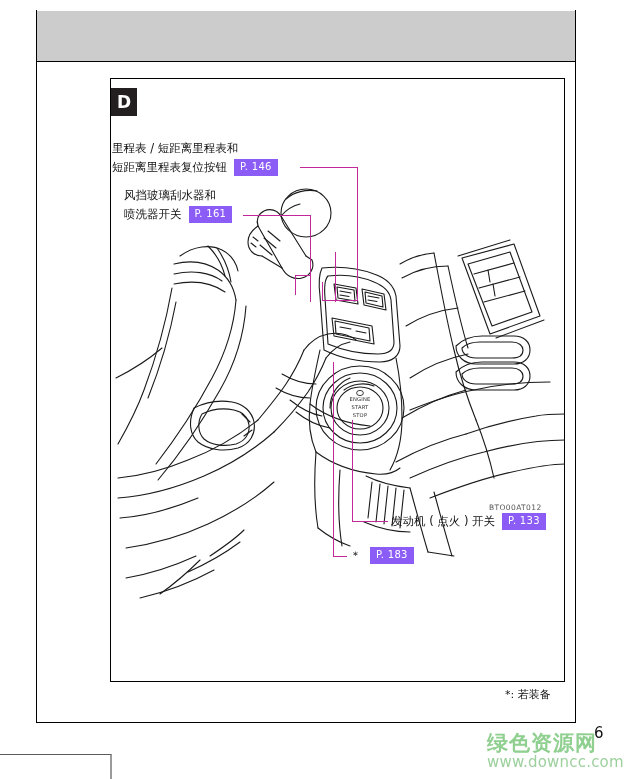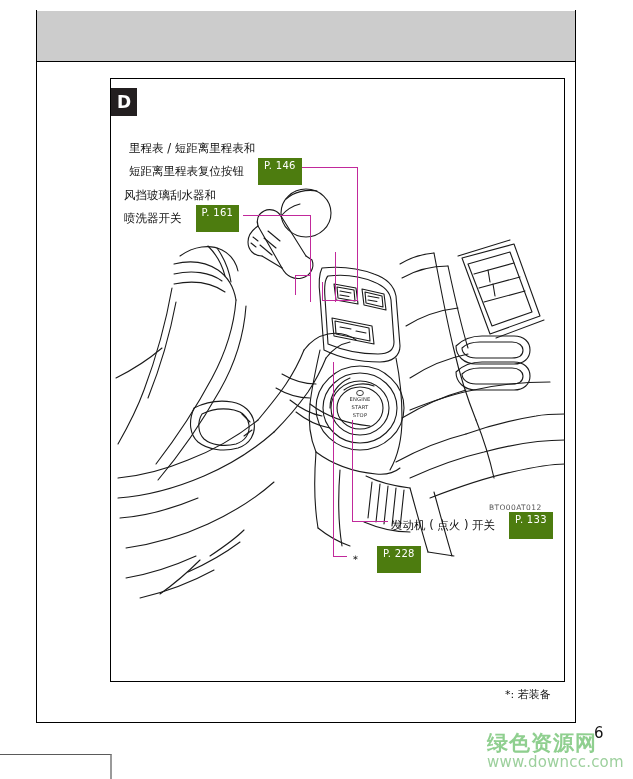--- a/index.html
+++ b/index.html
@@ -96,40 +96,40 @@
     font-size: 11.5px;
     line-height: 19px;
     color: #111111;
     white-space: nowrap;
     font-family: "DejaVu Sans", "Liberation Sans", sans-serif;
   }
   .callout .ln { display: block; }
   .callout-row {
     display: flex;
     align-items: center;
-    gap: 14px;
+    gap: 7px;
     text-align: right;
   }
   .pref {
     display: inline-block;
-    background: #4d7c0f;
+    background: #8b5cf6;
     color: #ffffff;
     font-size: 10px;
     line-height: 14px;
-    padding: 1px 6px 12px 6px;
+    padding: 1px 6px 2px 6px;
     letter-spacing: 0.3px;
     font-family: "DejaVu Sans", "Liberation Sans", sans-serif;
     vertical-align: middle;
   }
   .ast {
     font-size: 11px;
     padding: 0 2px;
   }
 
-  .callout-odometer { left: 129px; top: 139px; }
+  .callout-odometer { left: 112px; top: 139px; }
   .callout-wiper    { left: 124px; top: 186px; }
   .callout-engine   { left: 391px; top: 512px; }
   .callout-sensor   { left: 348px; top: 546px; }
 
   
   .ld {
     position: absolute;
     background: #c1299b;
   }
   .ld-h { height: 1px; }
@@ -434,21 +434,21 @@
   <div class="callout callout-engine">
     <span class="callout-row">
       <span>发动机 ( 点火 ) 开关</span>
       <span class="pref">P. 133</span>
     </span>
   </div>
 
   <div class="callout callout-sensor">
     <span class="callout-row">
       <span class="ast">＊</span>
-      <span class="pref">P. 228</span>
+      <span class="pref">P. 183</span>
     </span>
   </div>
 
   <div class="art-code">BTO00AT012</div>
 
   <div class="footnote">*: 若装备</div>
 
   <div class="page-number">6</div>
 
   <div class="watermark">

